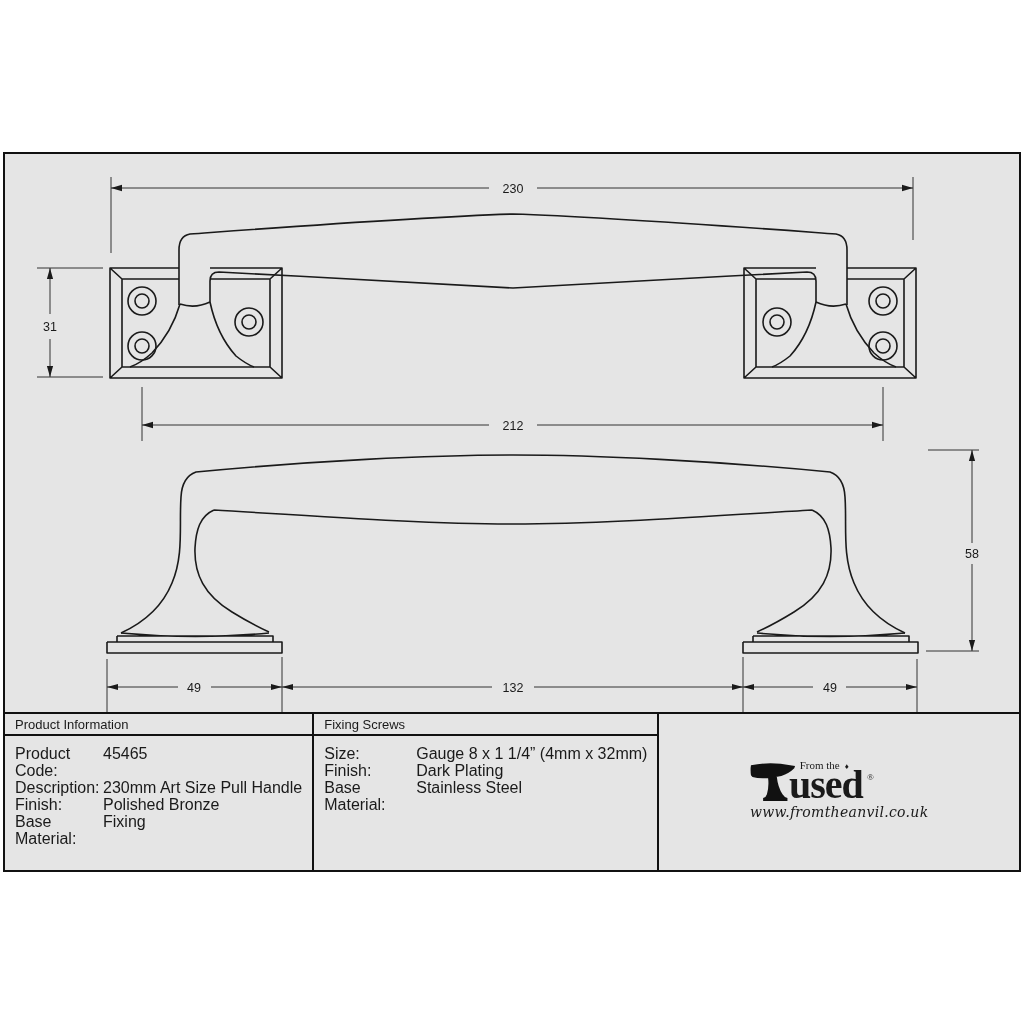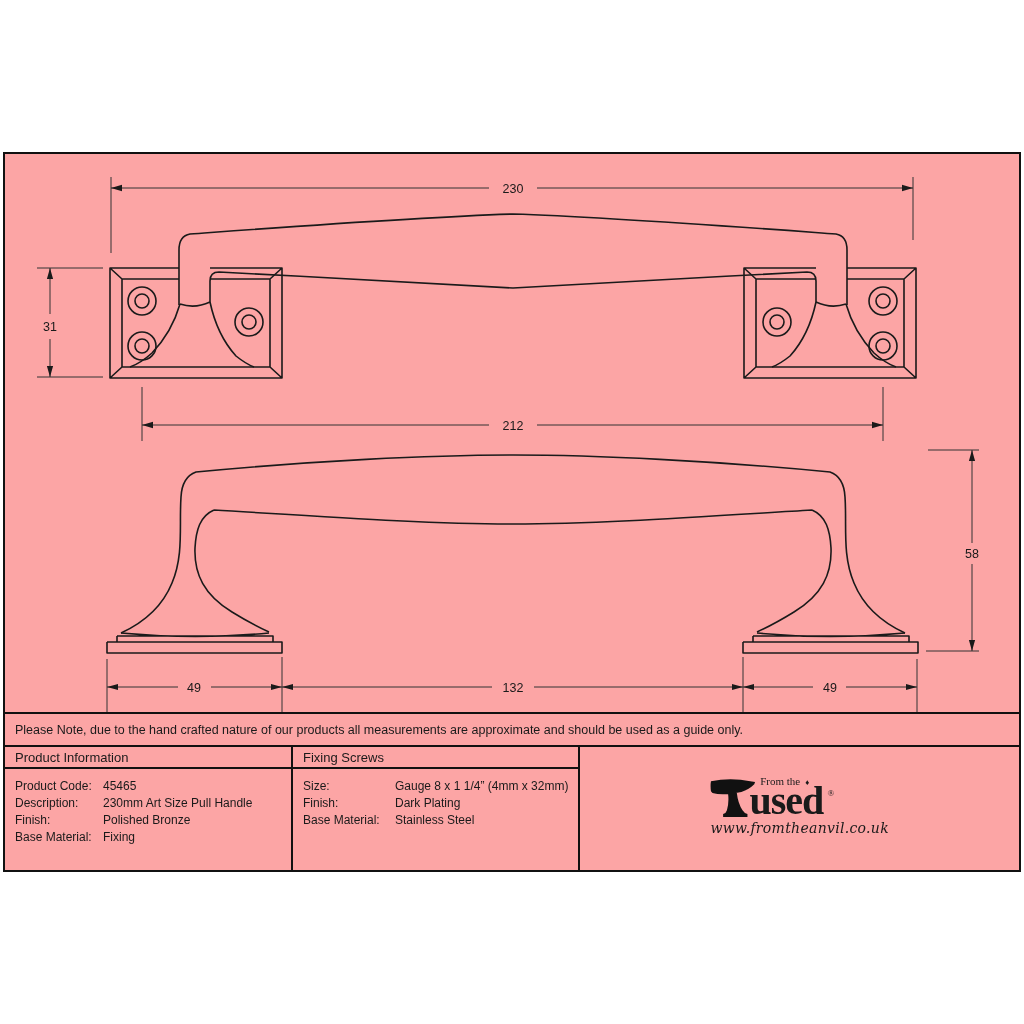--- a/index.html
+++ b/index.html
@@ -1,37 +1,37 @@
 <!DOCTYPE html>
 <html><head>
 <meta charset="utf-8">
 <style>
   html,body{margin:0;padding:0;background:#fff;}
   .page{position:relative;width:1024px;height:1024px;background:#fff;
         font-family:"Liberation Sans",sans-serif;color:#1a1a1a;overflow:hidden;}
   .frame{position:absolute;left:3px;top:152px;width:1018px;height:720px;
-         border:2.5px solid #111;box-sizing:border-box;display:flex;flex-direction:column;background:#fca5a5;}
+         border:2.5px solid #111;box-sizing:border-box;display:flex;flex-direction:column;background:#e5e5e5;}
   .drawing-area{flex:0 0 558px;position:relative;}
   .drawing-area svg{display:block;}
   svg .ln{stroke:#1a1a1a;stroke-width:1.6;fill:none;stroke-linejoin:round;stroke-linecap:butt;}
   svg .dim{stroke:#333;stroke-width:1;fill:none;}
   svg .arr{fill:#1a1a1a;stroke:none;}
   svg text{font-family:"Liberation Sans",sans-serif;font-size:12.5px;fill:#1a1a1a;}
   .note-row{flex:0 0 33px;border-top:2px solid #111;box-sizing:border-box;
             display:flex;align-items:center;padding:0 10px;font-size:12.5px;}
   .spec-table{flex:1;border-top:2px solid #111;display:flex;box-sizing:border-box;}
   .tcol{box-sizing:border-box;}
   .tcol + .tcol{border-left:2px solid #111;}
   .col-product{flex:0 0 286px;}
   .col-pack{flex:0 0 266px;}
   .col-screws{flex:0 0 284px;}
   .col-logo{flex:1;display:flex;align-items:center;justify-content:center;}
   .chead{height:22px;border-bottom:2px solid #111;box-sizing:border-box;
          padding:3px 10px 0 10px;font-size:13px;}
-  .cbody{padding:9px 10px;font-size:12px;line-height:17px;}
+  .cbody{padding:9px 10px;font-size:16px;line-height:17px;}
   .trow{display:flex;}
   .tlabel{flex:0 0 88px;}
   .col-screws .tlabel{flex:0 0 92px;}
   .tvalue{flex:1;white-space:nowrap;}
   
   .logo{text-align:center;margin-top:-6px;}
   .brand-row{display:flex;align-items:flex-end;justify-content:flex-start;}
   .anvil-glyph{width:46px;height:38px;margin-right:-7px;position:relative;top:2px;}
   .brand-col{position:relative;}
   .fromthe{font-family:"Liberation Serif",serif;font-size:11px;text-align:right;
@@ -129,23 +129,20 @@
                    M 282,687 L 293,683.9 L 293,690.1 Z M 743,687 L 732,683.9 L 732,690.1 Z
                    M 743,687 L 754,683.9 L 754,690.1 Z M 917,687 L 906,683.9 L 906,690.1 Z"></path>
           <text x="972" y="558" text-anchor="middle">58</text>
           <text x="194" y="691.5" text-anchor="middle">49</text>
           <text x="513" y="691.5" text-anchor="middle">132</text>
           <text x="830" y="691.5" text-anchor="middle">49</text>
         </g>
       </svg>
     </div>
 
-    <div class="note-row">
-      <span>Please Note, due to the hand crafted nature of our products all measurements are approximate and should be used as a guide only.</span>
-    </div>
 
     <div class="spec-table">
 
       <div class="tcol col-product">
         <div class="chead">Product Information</div>
         <div class="cbody">
           <div class="trow">
             <span class="tlabel">Product Code:</span>
             <span class="tvalue">45465</span>
           </div>

